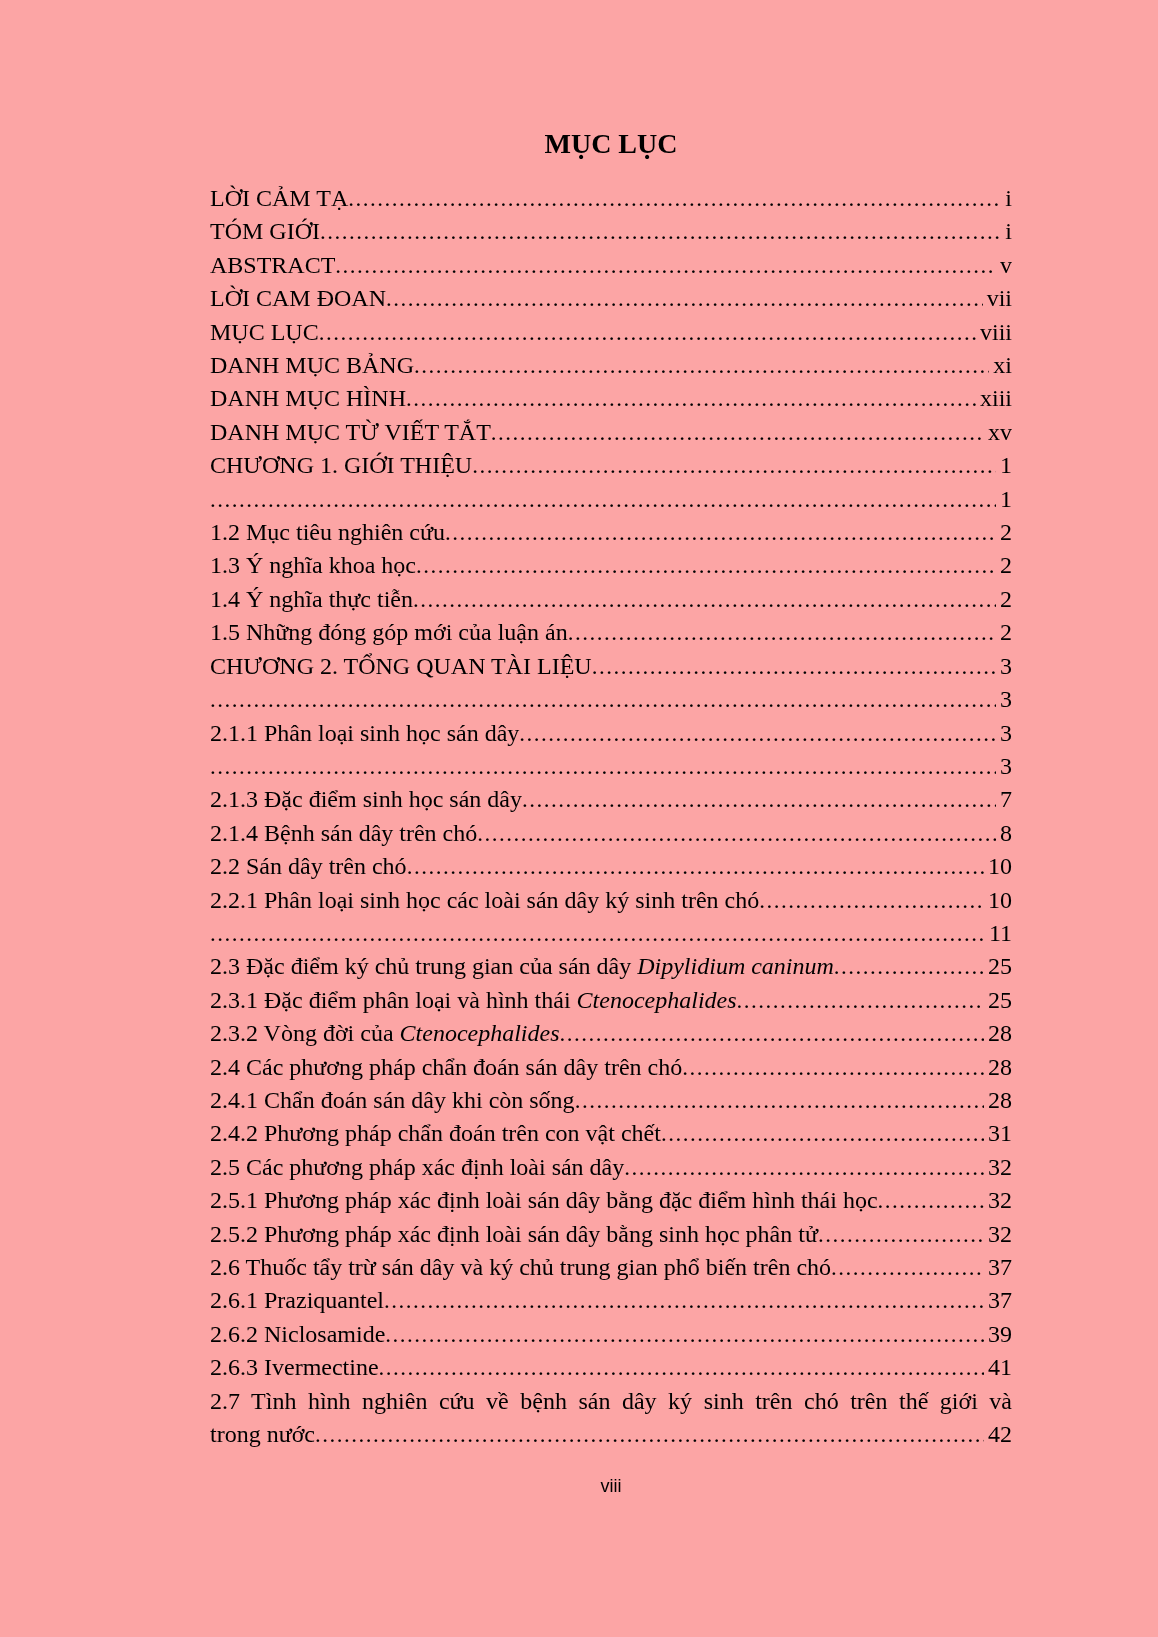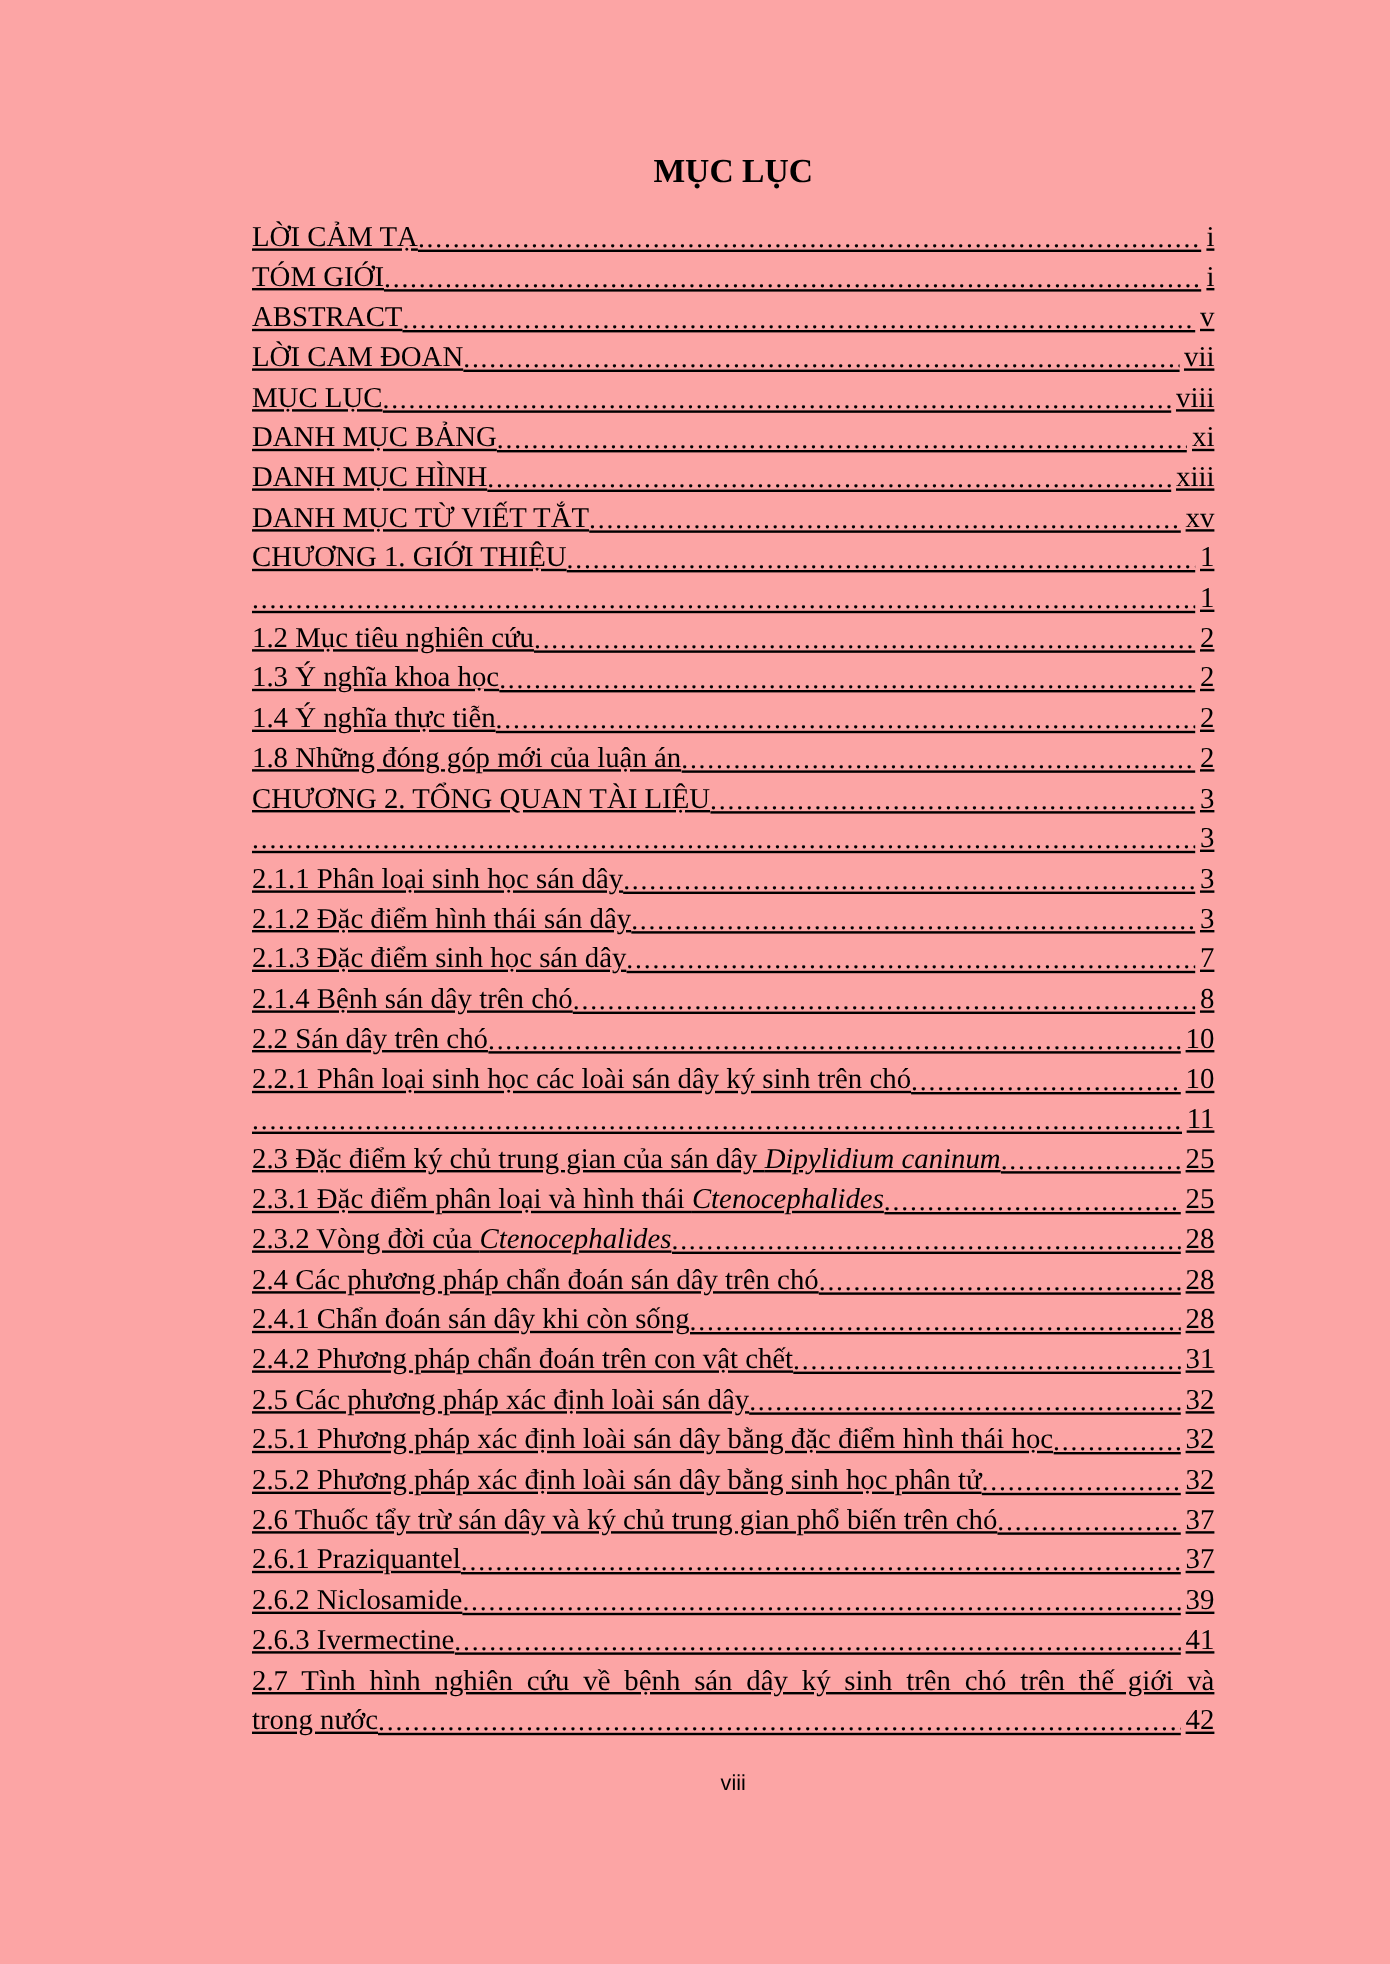--- a/index.html
+++ b/index.html
@@ -26,21 +26,20 @@
     left: 210px;
     top: 182px;
     width: 802px;
   }
   .row {
     display: flex;
     align-items: flex-end;
     font-size: 24px;
     line-height: 33.4px;
     white-space: nowrap;
-    text-decoration: underline;
   }
   .row .label { flex: 0 0 auto; }
   .row .dots {
     flex: 1 1 auto;
     overflow: hidden;
     white-space: nowrap;
     letter-spacing: 1.5px;
     font-size: 23px;
   }
   .row .pg { flex: 0 0 auto; padding-left: 4px; text-align: right; }
@@ -126,40 +125,39 @@
         <span class="label">1.3 Ý nghĩa khoa học</span>
         <span class="dots"> ................................................................................................................................................................................................................................................</span>
         <span class="pg">2</span>
       </div>
       <div class="row">
         <span class="label">1.4 Ý nghĩa thực tiễn</span>
         <span class="dots"> ................................................................................................................................................................................................................................................</span>
         <span class="pg">2</span>
       </div>
       <div class="row">
-        <span class="label">1.8 Những đóng góp mới của luận án</span>
+        <span class="label">1.5 Những đóng góp mới của luận án</span>
         <span class="dots"> ................................................................................................................................................................................................................................................</span>
         <span class="pg">2</span>
       </div>
       <div class="row">
         <span class="label">CHƯƠNG 2. TỔNG QUAN TÀI LIỆU</span>
         <span class="dots"> ................................................................................................................................................................................................................................................</span>
         <span class="pg">3</span>
       </div>
       <div class="row">
         <span class="dots"> ................................................................................................................................................................................................................................................</span>
         <span class="pg">3</span>
       </div>
       <div class="row">
         <span class="label">2.1.1 Phân loại sinh học sán dây</span>
         <span class="dots"> ................................................................................................................................................................................................................................................</span>
         <span class="pg">3</span>
       </div>
       <div class="row">
-        <span class="label">2.1.2 Đặc điểm hình thái sán dây</span>
         <span class="dots"> ................................................................................................................................................................................................................................................</span>
         <span class="pg">3</span>
       </div>
       <div class="row">
         <span class="label">2.1.3 Đặc điểm sinh học sán dây</span>
         <span class="dots"> ................................................................................................................................................................................................................................................</span>
         <span class="pg">7</span>
       </div>
       <div class="row">
         <span class="label">2.1.4 Bệnh sán dây trên chó</span>

